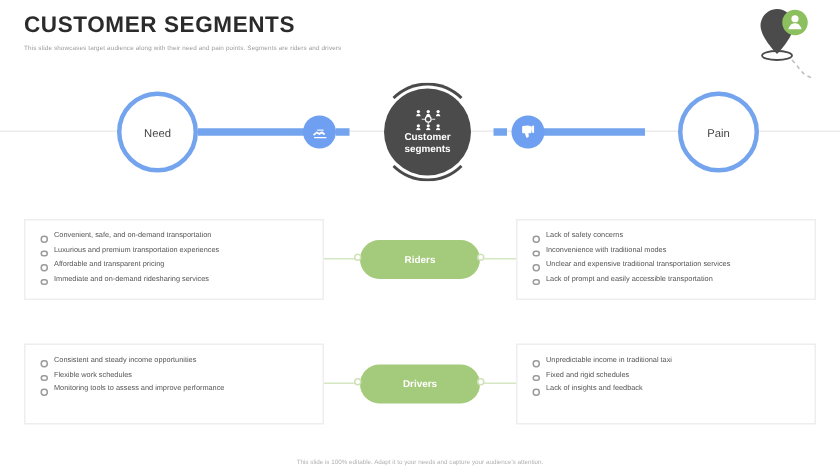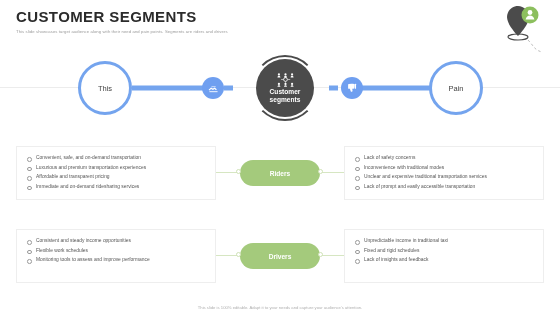--- a/index.html
+++ b/index.html
@@ -33,21 +33,21 @@
     left:0; width:560px;
   }
   .node-circle {
     position:absolute; top:50%; transform:translateY(-50%);
     width:54px; height:54px; border-radius:50%;
     border:3px solid #74a4ee; background:#fff;
     display:flex; align-items:center; justify-content:center;
     font-size:7.5px; color:#444; z-index:3;
   }
   .node-need { left:78px; }
-  .node-pain { left:429px; }
+  .node-pain { left:452px; }
 
   .bar {
     position:absolute; top:50%; transform:translateY(-50%);
     height:5px; background:#74a4ee; z-index:1;
   }
   .bar-left  { left:132px; width:72px; }
   .bar-right { left:358px; width:72px; }
   .stub {
     position:absolute; top:50%; transform:translateY(-50%);
     height:5px; width:9px; background:#74a4ee; z-index:1;
@@ -153,21 +153,21 @@
 
 <div class="flow">
   <div class="flow-line"></div>
 
   <div class="bar bar-left"></div>
   <div class="stub stub-a"></div>
   <div class="stub stub-b"></div>
   <div class="bar bar-right"></div>
 
   <div class="node-circle node-need">
-    <span>This</span>
+    <span>Need</span>
   </div>
 
   <div class="icon-badge icon-need">
     <svg viewBox="0 0 16 16" width="13" height="13">
       <path d="M2 9.5l3-2.6 2.3 1.2 2.2-1.3 2.6 2.1-1 1.1-1.8-1.3-2 1.2-2.3-1.2-2 1.7z" fill="#fff"></path>
       <path d="M3 11.4h10v1.1H3z" fill="#fff"></path>
       <path d="M5.5 5.4h5.2v.9H5.5z" fill="#fff" opacity=".85"></path>
     </svg>
   </div>
 

